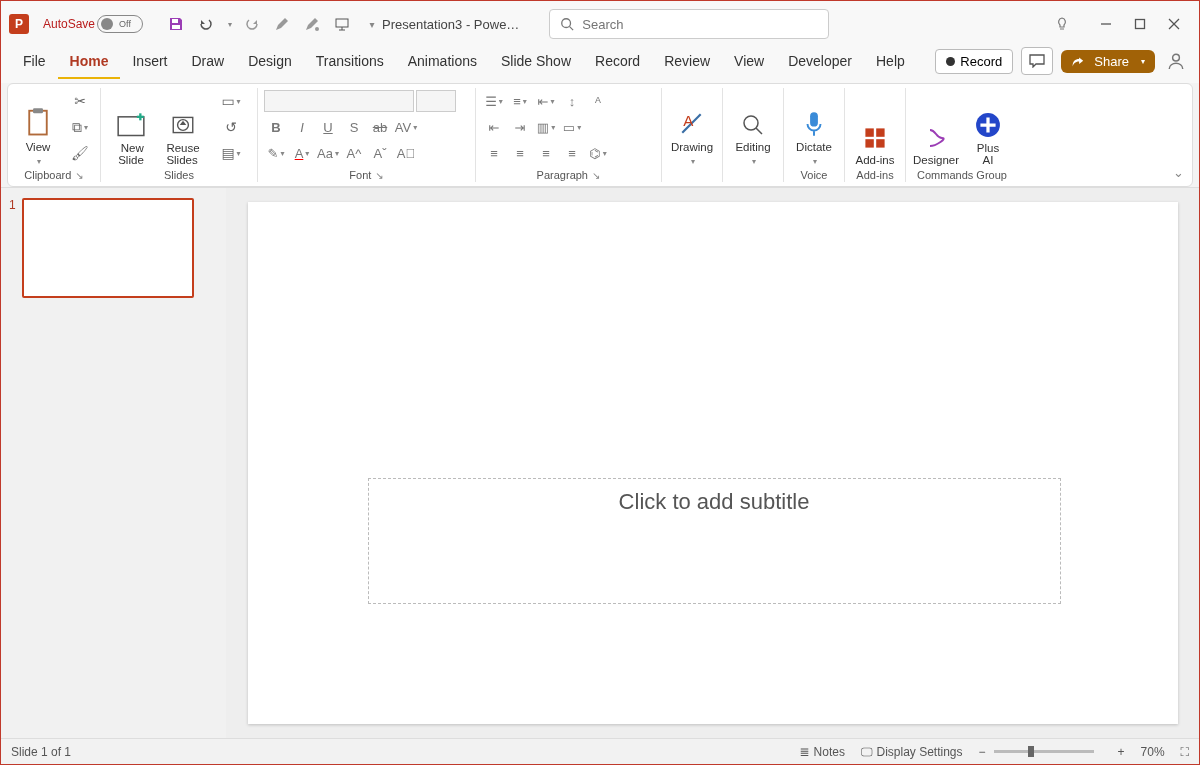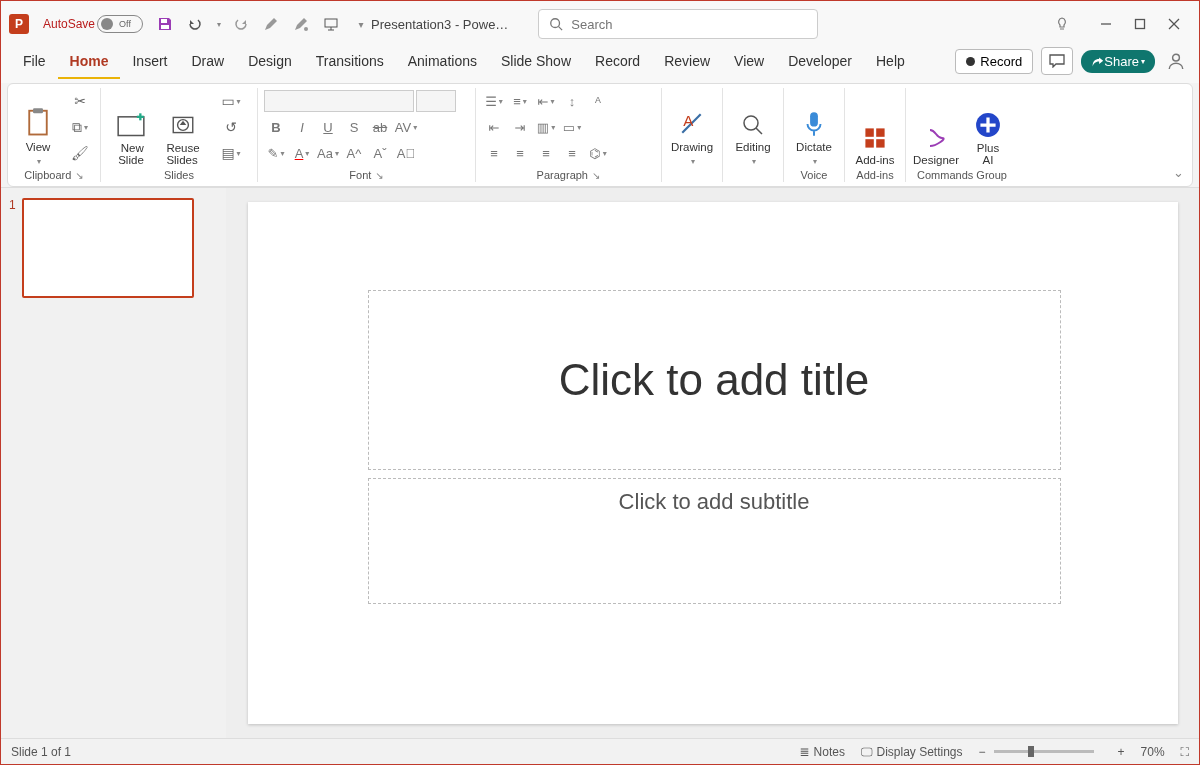--- a/index.html
+++ b/index.html
@@ -2,21 +2,21 @@
 <html><head>
 <meta charset="utf-8">
 <style>
   * { box-sizing: border-box; margin: 0; padding: 0; font-family: "Segoe UI", Arial, sans-serif; }
   body { width: 1200px; height: 765px; background: #f3f3f3; border: 1px solid #c0392b; overflow: hidden; display: flex; flex-direction: column; }
   
   
   .titlebar { height: 46px; display: flex; align-items: center; padding: 0 8px; background: #f8f8f8; }
   .app-icon { width: 20px; height: 20px; background: #c43e1c; border-radius: 3px; color: #fff; font-size: 12px; font-weight: bold; display: flex; align-items: center; justify-content: center; margin-right: 14px; }
   .autosave-label { font-size: 12px; color: #b91c1c; margin-right: 2px; }
-  .autosave-toggle { width: 46px; height: 18px; border: 1px solid #888; border-radius: 10px; display: flex; align-items: center; padding: 0 3px; margin-right: 12px; position: relative; }
+  .autosave-toggle { width: 46px; height: 18px; border: 1px solid #888; border-radius: 10px; display: flex; align-items: center; padding: 0 3px; margin-right: 23px; position: relative; }
   .autosave-knob { width: 12px; height: 12px; background: #888; border-radius: 50%; }
   .autosave-off { font-size: 9px; color: #666; margin-left: 6px; }
   .qat { display: flex; gap: 10px; align-items: center; }
   .qat-btn { width: 20px; height: 20px; display: flex; align-items: center; justify-content: center; color: #555; }
   .doc-title { font-size: 13px; color: #444; }
   .search-box { margin-left: 30px; flex: 0 0 280px; height: 30px; border: 1px solid #ccc; border-radius: 4px; display: flex; align-items: center; padding: 0 10px; background: #fff; }
   .search-box input { border: none; outline: none; font-size: 13px; flex: 1; background: transparent; }
   .search-ico { color: #666; margin-right: 8px; }
   .titlebar-spacer { flex: 1; }
   .win-ctrl { width: 34px; height: 34px; display: flex; align-items: center; justify-content: center; color: #555; }
@@ -24,21 +24,21 @@
 
   
   .tabs { height: 36px; display: flex; align-items: flex-start; padding: 0 10px; background: #f8f8f8; }
   .tab { padding: 6px 12px 8px; font-size: 14px; color: #333; cursor: default; }
   .tab.active { color: #b03a23; border-bottom: 2px solid #eab308; font-weight: 600; }
   .tabs-spacer { flex: 1; }
   .tab-right { display: flex; gap: 8px; align-items: center; padding-bottom: 4px; }
   .record-btn { border: 1px solid #bbb; border-radius: 4px; padding: 4px 10px; font-size: 13px; display: flex; align-items: center; gap: 5px; background:#fff; }
   .record-dot { width: 9px; height: 9px; border-radius: 50%; background: #333; }
   .comment-btn { border: 1px solid #bbb; border-radius: 4px; width: 32px; height: 28px; display: flex; align-items: center; justify-content: center; background:#fff; }
-  .share-btn { background: #0f766e; color: #fff; border-radius: 11px; padding: 4px 10px; font-size: 13px; display: flex; align-items: center; gap: 0; }
+  .share-btn { background: #a16207; color: #fff; border-radius: 6px; padding: 4px 10px; font-size: 13px; display: flex; align-items: center; gap: 10px; }
   .person-ico { width: 26px; height: 26px; display:flex; align-items:center; justify-content:center; color:#555;}
 
   
   .ribbon { height: 104px; background: #fff; border: 1px solid #ddd; margin: 0 6px; border-radius: 6px; display: flex; padding: 4px 0; position: relative; }
   .rgroup { border-right: 1px solid #e3e3e3; display: flex; flex-direction: column; padding: 0 6px; }
   .rgroup-body { flex: 1; display: flex; align-items: flex-start; gap: 4px; padding-top: 2px; }
   .rgroup-label { text-align: center; font-size: 11px; color: #555; padding: 1px 0; display:flex; justify-content:center; align-items:center; gap:4px;}
   .dlg-launch { font-size: 10px; color:#888;}
   .big-btn { display: flex; flex-direction: column; align-items: center; justify-content: flex-end; width: 48px; height: 76px; font-size: 11.5px; color: #333; gap: 4px; }
   .big-btn .ico { font-size: 26px; color: #444; }
@@ -426,21 +426,20 @@
 
 <div class="workspace">
   <div class="thumbs">
     <div class="thumb-wrap">
       <span class="thumb-num">1</span>
       <div class="thumb"></div>
     </div>
   </div>
   <div class="canvas-area">
     <div class="slide">
-      <div class="ph ph-title">Click to add title</div>
       <div class="ph ph-sub">Click to add subtitle</div>
     </div>
   </div>
 </div>
 
 <div class="status">
   <span>Slide 1 of 1</span>
   <div class="status-spacer"></div>
   <div class="status-item">
       <span>≣</span>

